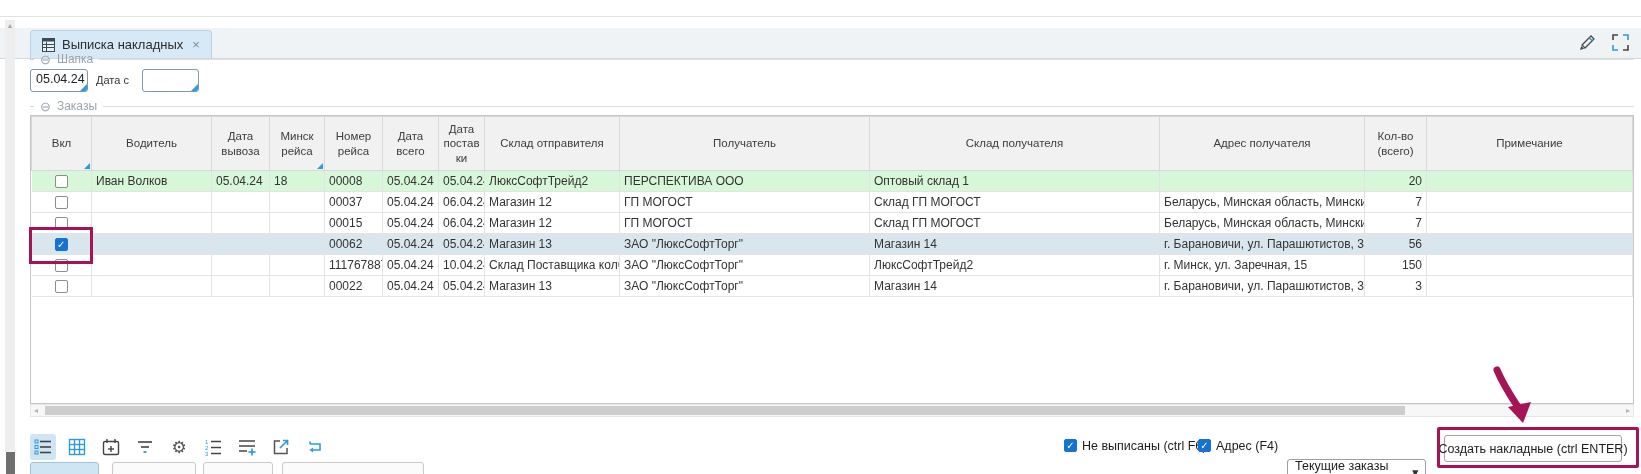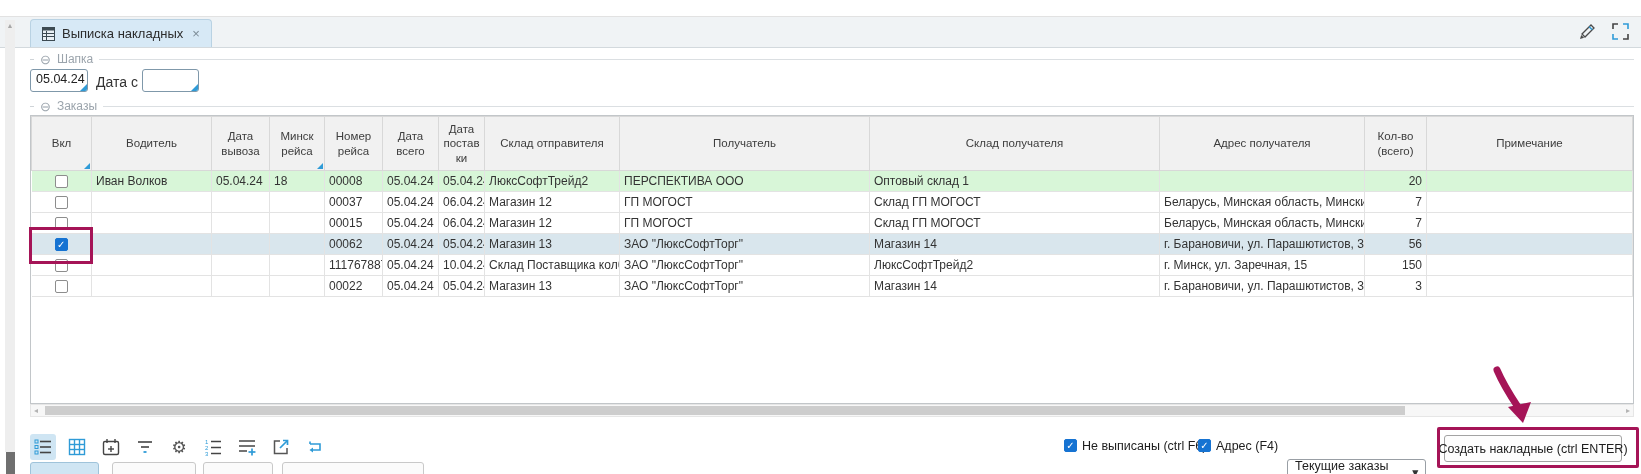--- a/index.html
+++ b/index.html
@@ -1,41 +1,41 @@
 <!DOCTYPE html>
 <html><head>
 <meta charset="utf-8">
 <style>
   html,body{margin:0;padding:0;overflow:hidden;}
   body{font-family:"Liberation Sans",sans-serif;background:#fff;}
   .screen{position:relative;width:1641px;height:474px;background:#fff;overflow:hidden;}
 
   
   .topstrip{position:absolute;left:0;top:0;width:1641px;height:16px;background:#fff;border-bottom:1px solid #e2e2e2;}
-  .tabbar{position:absolute;left:0;top:17px;width:1641px;height:30px;background:#f0f3f5;border-bottom:1px solid #d3d9dd;}
+  .tabbar{position:absolute;left:0;top:28px;width:1641px;height:30px;background:#f0f3f5;border-bottom:1px solid #d3d9dd;}
   .tab{position:absolute;left:30px;top:2px;height:28px;background:#d7e9f6;border:1px solid #b9d2e3;border-bottom:none;border-radius:4px 4px 0 0;display:flex;align-items:center;gap:7px;padding:0 11px;box-sizing:border-box;}
   .tab-title{font-size:13px;color:#2c2c2c;white-space:nowrap;}
   .tab-close{font-size:13px;color:#7b8b96;margin-left:2px;cursor:default;}
   .tab-actions{position:absolute;right:12px;top:5px;display:flex;gap:15px;align-items:center;}
 
   
   .vscroll{position:absolute;left:5px;top:20px;width:10px;height:432px;background:#eeeeee;}
   .vscroll .arr{position:absolute;left:0;top:2px;width:10px;text-align:center;font-size:7px;color:#a7a7a7;line-height:8px;}
   .vthumb{position:absolute;left:6px;top:452px;width:9px;height:22px;background:#6f6f6f;}
 
   
   .section{position:absolute;left:30px;width:1604px;display:flex;align-items:center;gap:6px;color:#9ba4ac;font-size:12px;}
   .section .pre{width:4px;border-top:1px solid #cfd4d8;}
   .section .glyph{font-size:13px;line-height:13px;color:#9ba4ac;}
   .section .rule{flex:1;border-top:1px solid #dbdfe2;}
 
   
   .field{position:absolute;height:23px;background:#fff;border:1px solid #7f98aa;border-radius:3px;box-sizing:border-box;font-size:12.5px;color:#222;padding:2px 4px 0 5px;overflow:hidden;}
   .field::after{content:"";position:absolute;right:0;bottom:0;width:0;height:0;border-left:7px solid transparent;border-bottom:7px solid #2f9bd7;}
-  .field-label{position:absolute;font-size:14px;color:#333;}
+  .field-label{position:absolute;font-size:11px;color:#333;}
 
   
   .table-area{position:absolute;left:30px;top:115px;width:1604px;height:289px;border:1px solid #c2c6c9;background:#fff;box-sizing:border-box;overflow:hidden;}
   table{border-collapse:collapse;table-layout:fixed;width:1602px;}
   th{background:#f1f1f1;border:1px solid #d8d8d8;font-weight:normal;font-size:11.5px;color:#3d3d3d;height:51px;padding:1px 3px;position:relative;overflow:hidden;overflow-wrap:anywhere;line-height:1.25;}
   td{border-right:1px solid #e3e3e3;border-bottom:1px solid #e3e3e3;font-size:12px;color:#333;height:20px;padding:0 4px;white-space:nowrap;overflow:hidden;}
   tr.green td{background:#d8f6d8;}
   tr.selected td{background:#d9e6ed;}
   td.qty{text-align:right;}
   td.cbcell{text-align:center;}

